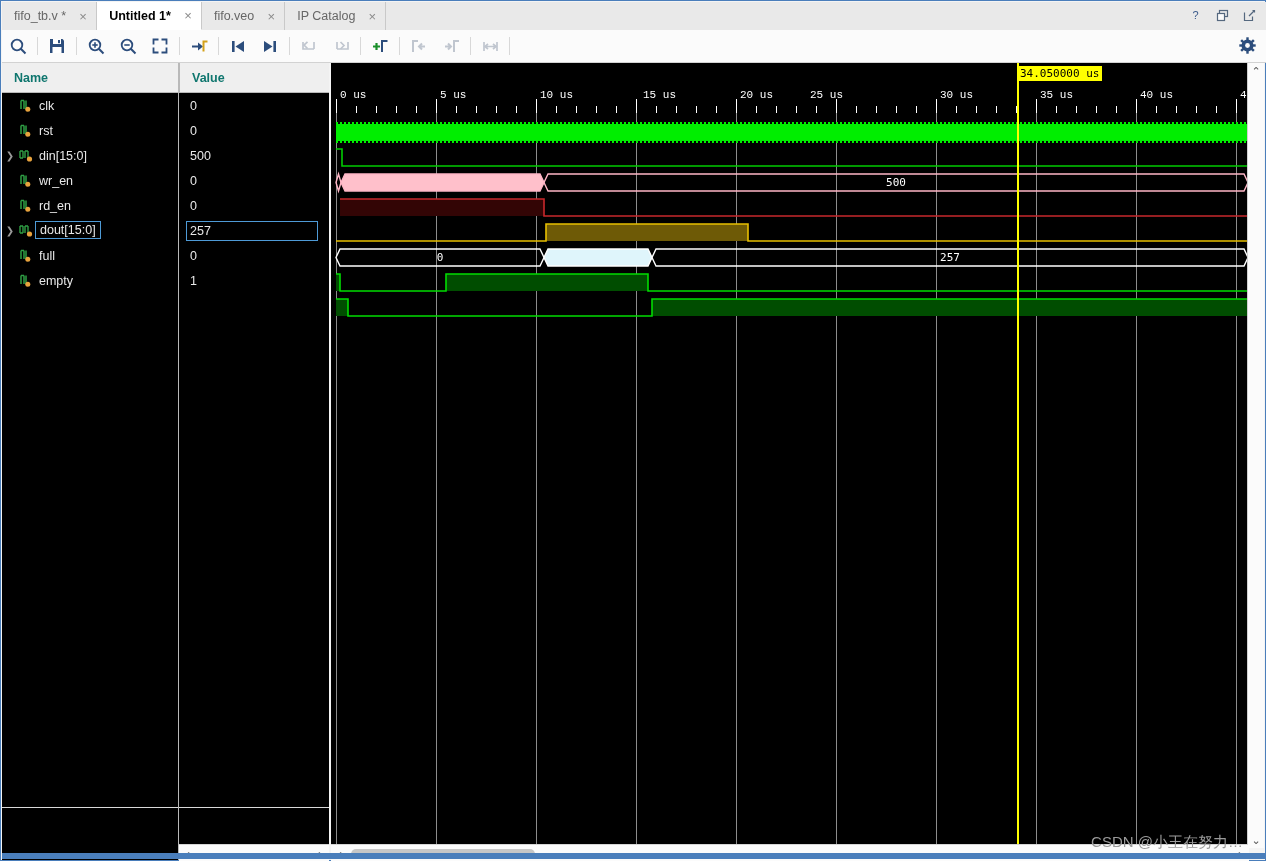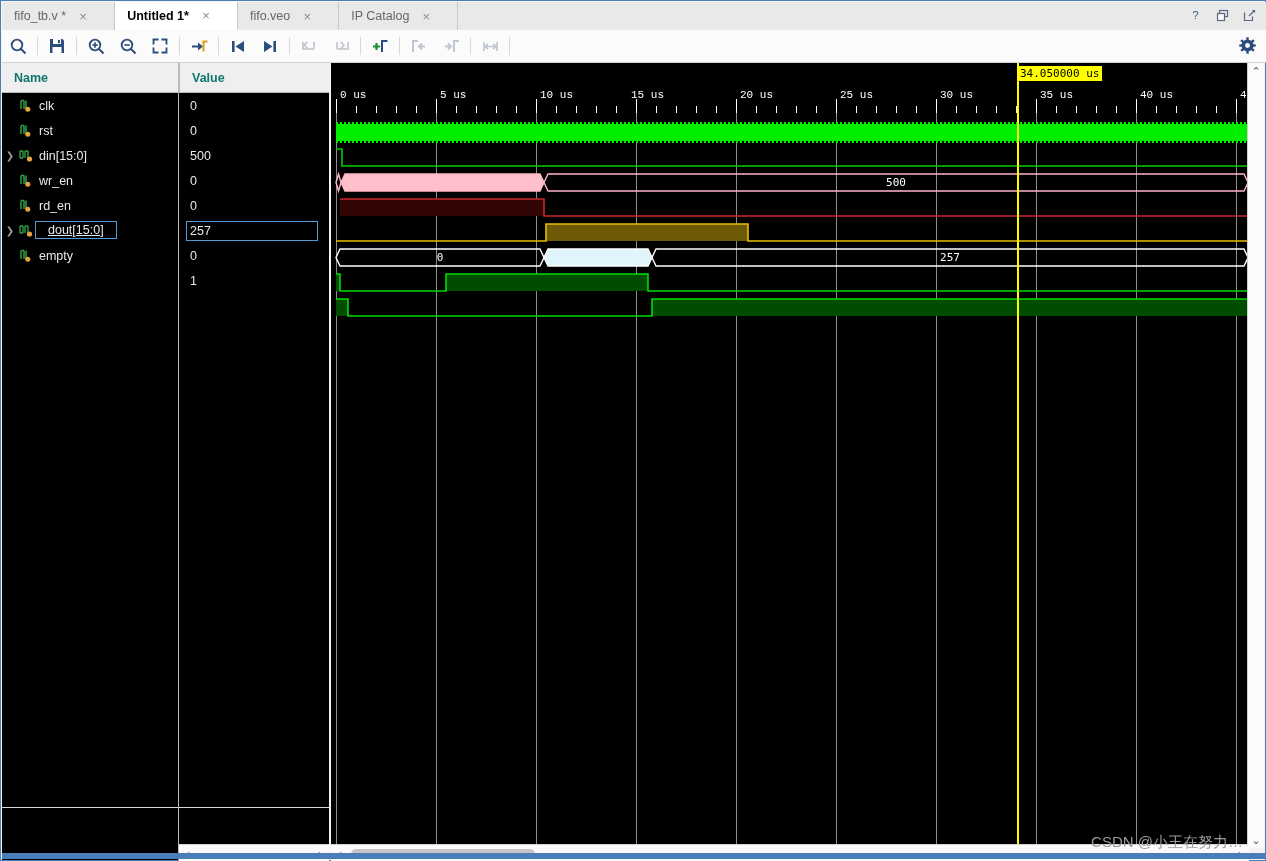--- a/index.html
+++ b/index.html
@@ -10,21 +10,21 @@
     font-size:12px;color:#222;
     -webkit-font-smoothing:none;
   }
   #app{position:relative;width:1266px;height:861px;background:#f4f4f4;
        border:1px solid #4a7ebb;box-sizing:border-box;}
 
   
   .tabbar{position:absolute;left:1px;top:1px;width:1264px;height:28px;
           background:#e9e9e9;border-bottom:1px solid #cfcfcf;
           display:flex;align-items:stretch;}
-  .tab{display:flex;align-items:center;padding:0 24px 0 12px;
+  .tab{display:flex;align-items:center;padding:0 6px 0 12px;
        border-right:1px solid #c9c9c9;color:#666;font-size:12.5px;
        background:#e9e9e9;cursor:default;white-space:nowrap;}
   .tab.active{background:#ffffff;color:#000;font-weight:bold;
               border-bottom:1px solid #ffffff;}
   .tab .tlabel{margin-right:10px;}
   .tab .tclose{color:#8a8a8a;font-size:13px;width:14px;text-align:center;}
   .tab.active .tclose{color:#8a8a8a;font-weight:normal;}
   .tabfill{flex:1;background:#e9e9e9;}
   .winbtns{position:absolute;right:8px;top:0;height:28px;display:flex;
            align-items:center;gap:12px;color:#3b5b8c;}
@@ -52,22 +52,22 @@
   .valhdr{padding-left:12px;border-left:1px solid #b9b9b9;}
 
   .rows{position:relative;}
   .srow{height:25px;display:flex;align-items:center;color:#e8e8e8;
         font-size:12.5px;box-sizing:border-box;}
   .expander{width:16px;text-align:center;color:#9a9a9a;font-size:10px;
             flex:0 0 16px;}
   .sigicon{width:16px;flex:0 0 16px;display:flex;align-items:center;
            justify-content:center;margin-right:5px;}
   .slabel{white-space:nowrap;}
-  .slabel.sel{border:1px solid #4e9ad6;padding:1px 12px;margin-left:-4px;
-              margin-top:-1px;text-decoration:underline;}
+  .slabel.sel{border:1px solid #4e9ad6;padding:1px 4px;margin-left:-4px;
+              margin-top:-1px;}
   .vrow{height:25px;display:flex;align-items:center;padding-left:11px;
         color:#e8e8e8;font-size:12.5px;box-sizing:border-box;}
   .vrow .vtext.sel{display:block;width:132px;border:1px solid #4e9ad6;
                    padding:2px 3px;margin-left:-4px;box-sizing:border-box;}
 
   .panel-hsep{position:absolute;left:0;right:0;height:1px;background:#d9d9d9;}
 
   
   .wave{position:absolute;left:330px;top:62px;width:918px;height:781px;
         background:#000;overflow:hidden;}
@@ -338,20 +338,31 @@
         <div class="srow">
           <div class="expander">❯</div>
           <div class="sigicon">
             <svg width="15" height="14" viewBox="0 0 15 14">
               <path d="M1 2 V9 M1 2 H4 M4 2 V9 M4 9 H1" stroke="#2f9e44" stroke-width="1.4" fill="none"></path>
               <path d="M6 2 V9 M6 2 H9 M9 2 V9" stroke="#2f9e44" stroke-width="1.4" fill="none"></path>
               <circle cx="10.5" cy="10" r="2.6" fill="#e8a33d"></circle>
             </svg>
           </div>
           <div class="slabel sel">dout[15:0]</div>
+        </div>
+        <div class="srow">
+          <div class="expander"></div>
+          <div class="sigicon">
+            <svg width="15" height="14" viewBox="0 0 15 14">
+              <path d="M2 1.5 V10 M2 1.5 H5 M5 1.5 V10" stroke="#2f9e44" stroke-width="1.5" fill="none"></path>
+              <path d="M7 1.5 V10" stroke="#2f9e44" stroke-width="1.5" fill="none"></path>
+              <circle cx="8.8" cy="10.2" r="2.5" fill="#e8a33d"></circle>
+            </svg>
+          </div>
+          <div class="slabel">full</div>
         </div>
         <div class="srow">
           <div class="expander"></div>
           <div class="sigicon">
             <svg width="15" height="14" viewBox="0 0 15 14">
               <path d="M2 1.5 V10 M2 1.5 H5 M5 1.5 V10" stroke="#2f9e44" stroke-width="1.5" fill="none"></path>
               <path d="M7 1.5 V10" stroke="#2f9e44" stroke-width="1.5" fill="none"></path>
               <circle cx="8.8" cy="10.2" r="2.5" fill="#e8a33d"></circle>
             </svg>
           </div>
@@ -408,33 +419,33 @@
         <div class="tick-minor" style="left: 145px;"></div>
         <div class="tick-minor" style="left: 165px;"></div>
         <div class="tick-minor" style="left: 185px;"></div>
         <div class="tick-major" style="left: 205px;"></div>
         <div class="tlab" style="left: 205px;">10 us</div>
         <div class="tick-minor" style="left: 225px;"></div>
         <div class="tick-minor" style="left: 245px;"></div>
         <div class="tick-minor" style="left: 265px;"></div>
         <div class="tick-minor" style="left: 285px;"></div>
         <div class="tick-major" style="left: 305px;"></div>
-        <div class="tlab" style="left: 296px;">15 us</div>
+        <div class="tlab" style="left: 308px;">15 us</div>
         <div class="tick-minor" style="left: 325px;"></div>
         <div class="tick-minor" style="left: 345px;"></div>
         <div class="tick-minor" style="left: 365px;"></div>
         <div class="tick-minor" style="left: 385px;"></div>
         <div class="tick-major" style="left: 405px;"></div>
         <div class="tlab" style="left: 405px;">20 us</div>
         <div class="tick-minor" style="left: 425px;"></div>
         <div class="tick-minor" style="left: 445px;"></div>
         <div class="tick-minor" style="left: 465px;"></div>
         <div class="tick-minor" style="left: 485px;"></div>
         <div class="tick-major" style="left: 505px;"></div>
-        <div class="tlab" style="left: 505px;">25 us</div>
+        <div class="tlab" style="left: 475px;">25 us</div>
         <div class="tick-minor" style="left: 525px;"></div>
         <div class="tick-minor" style="left: 545px;"></div>
         <div class="tick-minor" style="left: 565px;"></div>
         <div class="tick-minor" style="left: 585px;"></div>
         <div class="tick-major" style="left: 605px;"></div>
         <div class="tlab" style="left: 605px;">30 us</div>
         <div class="tick-minor" style="left: 625px;"></div>
         <div class="tick-minor" style="left: 645px;"></div>
         <div class="tick-minor" style="left: 665px;"></div>
         <div class="tick-minor" style="left: 685px;"></div>

